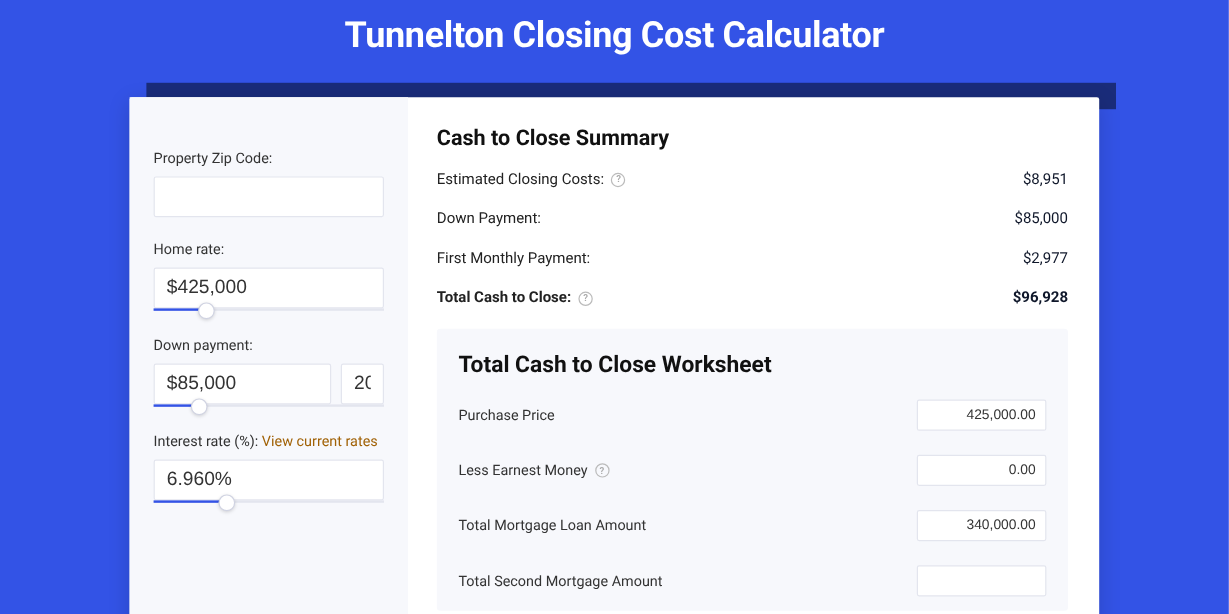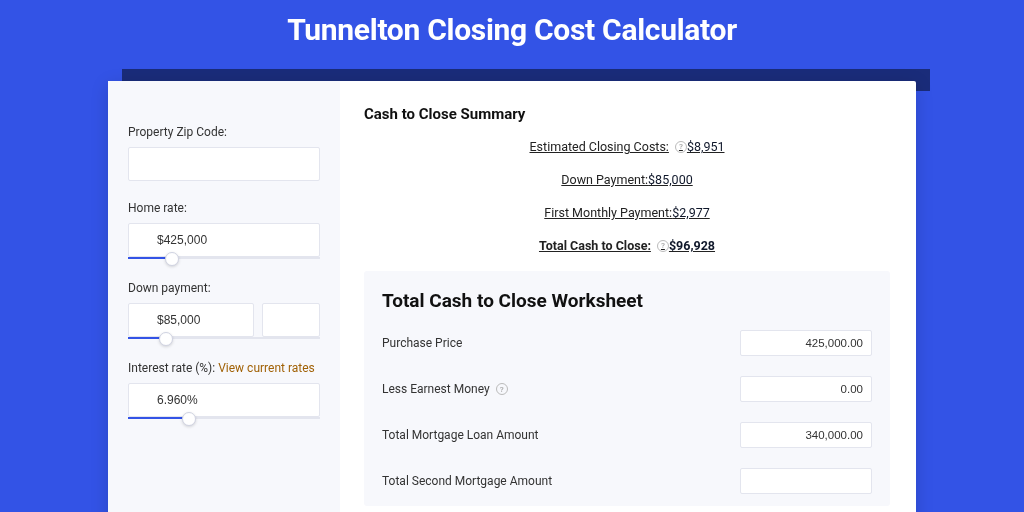--- a/index.html
+++ b/index.html
@@ -54,22 +54,22 @@
     font-size: 12px;
     color: #333;
     margin-bottom: 8px;
     display: block;
   }
   .text-input {
     width: 100%;
     height: 34px;
     border: 1px solid #e3e5ee;
     background: #fff;
-    padding: 0 28px;
-    font-size: 12px;
+    padding: 0 10px;
+    font-size: 16px;
     color: #333;
     border-radius: 2px;
   }
   .dual-row { display: flex; gap: 8px; }
   .dual-row .text-input.big { flex: 1; }
   .dual-row .text-input.small { width: 36px; }
   .slider-wrap {
     position: relative;
     height: 6px;
     margin-top: -2px;
@@ -99,33 +99,32 @@
     border-radius: 50%;
     box-shadow: 0 1px 3px rgba(0,0,0,0.15);
     transform: translateX(-50%);
   }
   .link-text { color: #a16207; cursor: pointer; }
   .right-col {
     flex: 1;
     padding: 24px 26px 20px 24px;
   }
   .section-title {
-    font-size: 15px;
+    font-size: 18px;
     font-weight: 700;
     color: #111;
     margin-bottom: 16px;
   }
   .sum-row {
     display: flex;
-    justify-content: center;
+    justify-content: space-between;
     align-items: center;
     margin-bottom: 18px;
     font-size: 12.5px;
     color: #222;
-    text-decoration: underline;
   }
   .sum-row.bold .sum-label,
   .sum-row.bold .sum-value { font-weight: 700; }
   .sum-label { display: flex; align-items: center; gap: 6px; }
   .sum-value { color: #0f172a; }
   .help-ic {
     width: 12px;
     height: 12px;
     border: 1px solid #bbb;
     border-radius: 50%;
@@ -151,21 +150,21 @@
   .ws-row {
     display: flex;
     justify-content: space-between;
     align-items: center;
     margin-bottom: 20px;
     font-size: 12px;
     color: #333;
   }
   .ws-label { display: flex; align-items: center; gap: 6px; }
   .ws-input {
-    width: 132px;
+    width: 108px;
     height: 26px;
     border: 1px solid #e3e5ee;
     background: #fff;
     text-align: right;
     padding: 0 8px;
     font-size: 11.5px;
     color: #333;
     border-radius: 2px;
   }
 </style>

